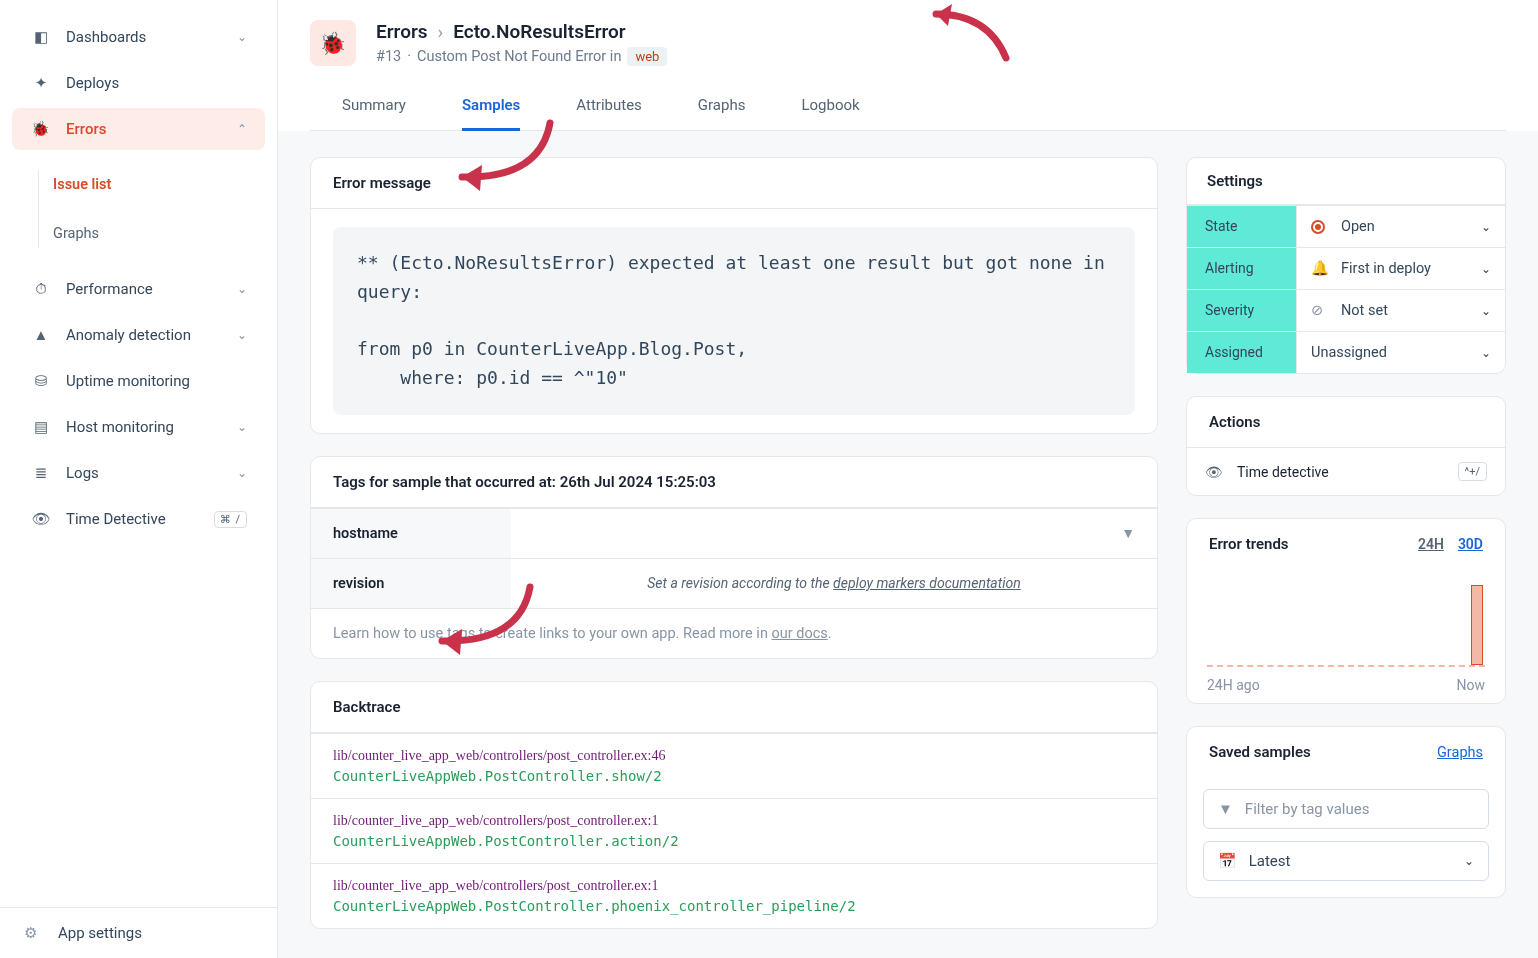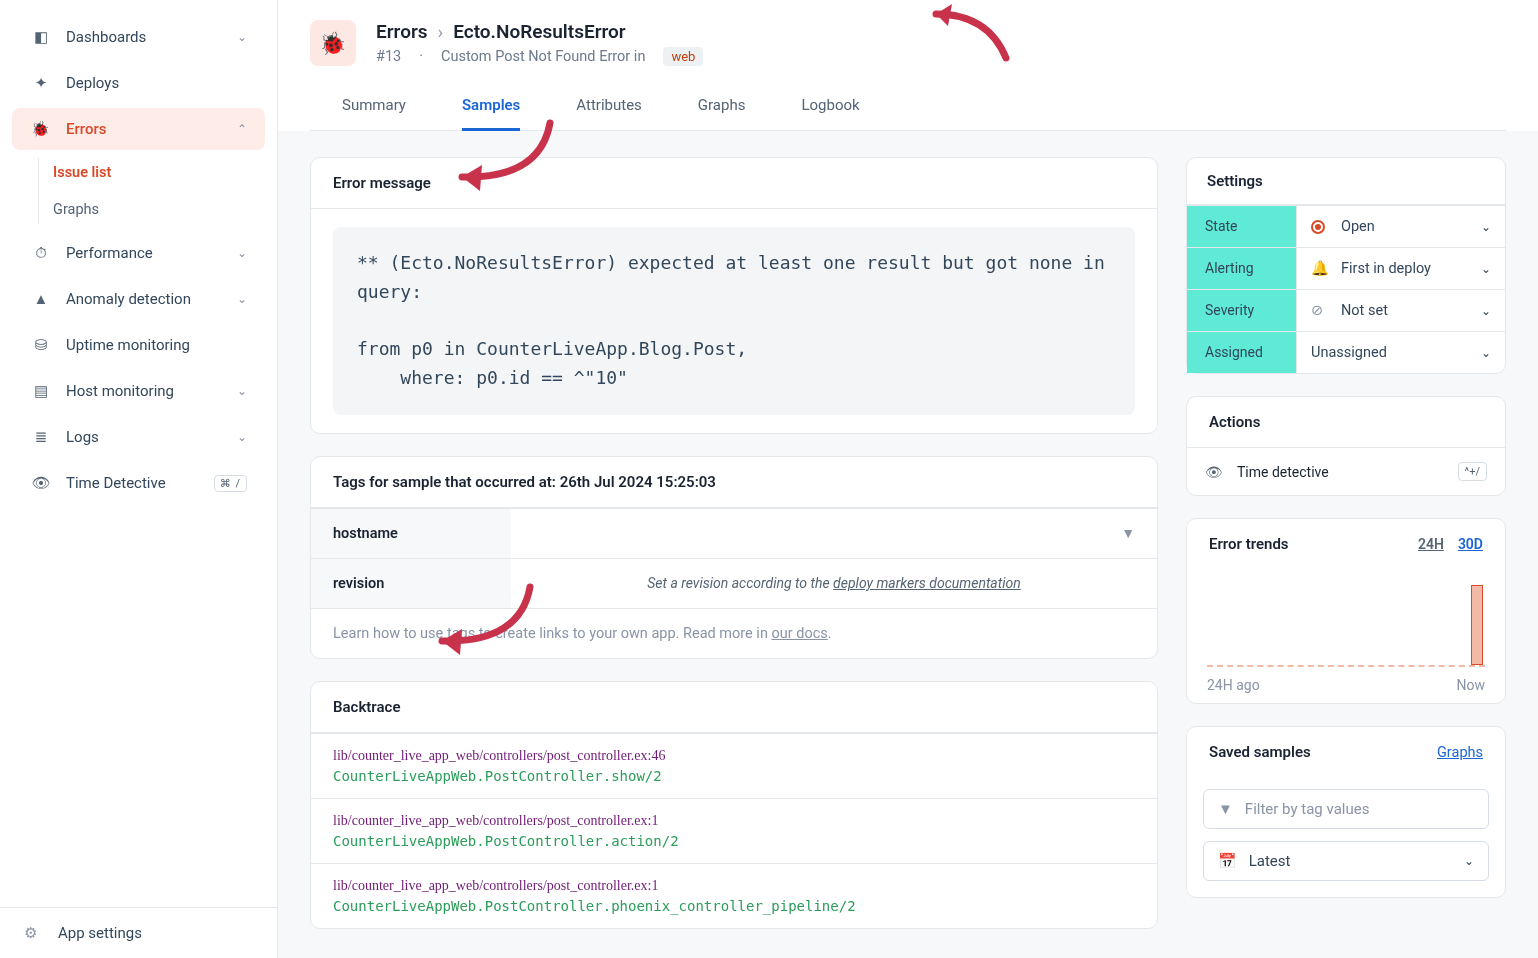--- a/index.html
+++ b/index.html
@@ -9,32 +9,32 @@
 .sidebar-top { flex:1; overflow-y:auto; }
 .sidebar-bottom { border-top:1px solid #e5e8eb; padding:16px 24px; }
 .nav-item { display:flex; align-items:center; padding:10px 18px; margin:4px 12px; border-radius:8px; cursor:pointer; color:#33475b; font-size:15px; }
 .nav-item.active { background:#fdece8; color:#d84a2a; font-weight:500; }
 .nav-item .icon { width:22px; height:22px; margin-right:14px; display:flex; align-items:center; justify-content:center; color:#556474; }
 .nav-item.active .icon { color:#d84a2a; }
 .nav-item .label { flex:1; }
 .nav-item .chevron { color:#8994a6; font-size:12px; }
 .nav-item .kbd { font-size:11px; background:#fff; border:1px solid #d7dde5; border-radius:4px; padding:1px 5px; color:#556474; letter-spacing:1px; }
 .sub-nav { margin-left:38px; border-left:1px solid #e5e8eb; }
-.sub-item { padding:6px 14px; margin:8px 0; cursor:pointer; color:#556474; font-size:14.5px; }
+.sub-item { padding:6px 14px; margin:20px 0; cursor:pointer; color:#556474; font-size:14.5px; }
 .sub-item.active { color:#d84a2a; font-weight:600; }
 .settings-row { display:flex; align-items:center; color:#33475b; font-size:15px; cursor:pointer; }
 .settings-row .icon { width:22px; margin-right:12px; color:#8994a6; }
 
 .main { flex:1; overflow-y:auto; background:#fff; }
 .header { padding:20px 32px 0; }
 .header-top { display:flex; align-items:flex-start; }
 .bug-badge { width:46px; height:46px; background:#fde8e3; border-radius:8px; display:flex; align-items:center; justify-content:center; margin-right:20px; color:#d84a2a; font-size:22px; }
 .breadcrumb { display:flex; align-items:center; font-size:19px; font-weight:600; color:#1a2332; margin-bottom:4px; }
 .breadcrumb .sep { color:#99a3b3; margin:0 10px; font-weight:400; }
-.subtitle { font-size:14.5px; color:#6b7a8c; display:flex; align-items:center; gap:18px; }
+.subtitle { font-size:14.5px; color:#6b7a8c; display:flex; align-items:center; gap:6px; }
 .pill { background:#eef1f4; padding:2px 8px; border-radius:4px; font-size:13px; color:#c2410c; }
 .tabs { display:flex; gap:56px; padding:0 32px; margin-top:22px; border-bottom:1px solid #e5e8eb; }
 .tab { padding:8px 0 14px; font-size:15px; color:#556474; cursor:pointer; border-bottom:3px solid transparent; margin-bottom:-1px; }
 .tab.active { color:#1a66d6; font-weight:600; border-bottom-color:#1a66d6; }
 
 .content { display:flex; padding:26px 32px; gap:28px; background:#f7f8fa; align-items:flex-start; }
 .left-col { flex:1; min-width:0; }
 .right-col { width:320px; }
 
 .card { background:#fff; border:1px solid #e5e8eb; border-radius:10px; margin-bottom:22px; }

